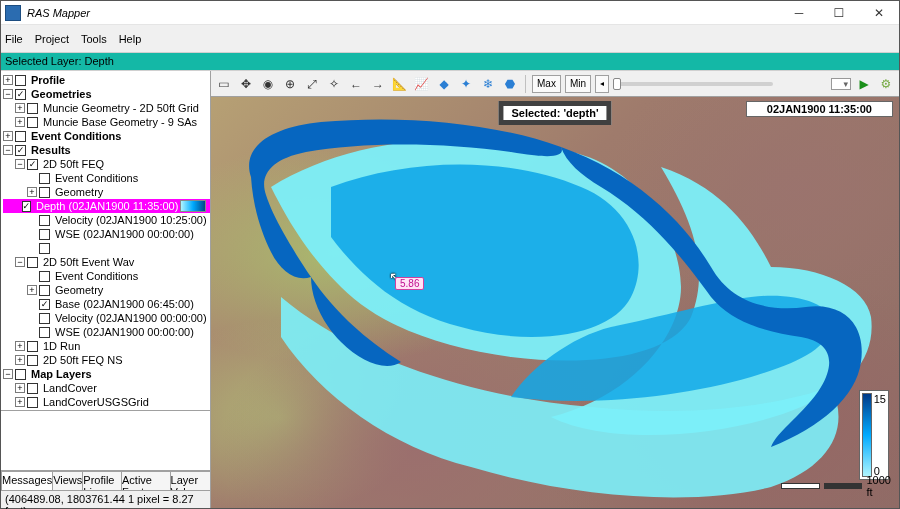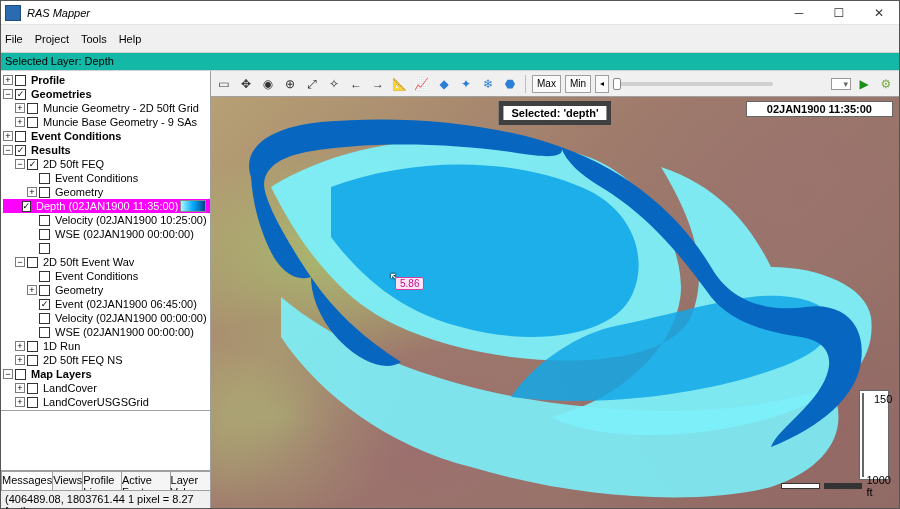--- a/index.html
+++ b/index.html
@@ -58,21 +58,21 @@
   .water { position:absolute; fill:#2fdcf5; }
   .water .deep { fill:#0666c0; }
   .water .mid { fill:#12a8e8; }
   .water .shallow { fill:#7ceff9; }
   .map-overlay-top { position:absolute; top:4px; right:6px; background:#ffffff; border:1px solid #666; padding:1px 20px; font-weight:bold; }
   .map-overlay-sel { position:absolute; top:4px; left:50%; transform:translateX(-50%); background:#fff; border:5px solid #404040; padding:1px 8px; font-weight:bold; }
   .cursor-tip { position:absolute; background:#ffe3f6; border:1px solid #d040a0; color:#c01090; padding:0 4px; font-size:10px; border-radius:2px; }
   .cursor-arrow { position:absolute; font-size:14px; color:#fff; text-shadow:0 0 2px #000, 0 0 2px #000; }
   .legend { position:absolute; right:10px; bottom:28px; width:30px; height:90px; background:#fff; border:1px solid #666; padding:2px; display:flex; }
   .legend .bar { width:14px; height:100%; background:linear-gradient(to top,#aef5ff,#00aaff,#003a88); border:1px solid #666;}
-  .legend .ticks { display:flex; flex-direction:row; justify-content:space-between; font-size:9px; padding-left:10px; }
+  .legend .ticks { display:flex; flex-direction:column; justify-content:space-between; font-size:9px; padding-left:2px; }
   .scalebar { position:absolute; left:570px; bottom:10px; display:flex; align-items:center; gap:4px; font-size:10px; }
   .scalebar .seg { height:6px; border:1px solid #333; }
   .scalebar .w { background:#fff; width:40px;}
   .scalebar .b { background:#333; width:40px;}
   .tiny-slider { width:160px; height:4px; background:#d0d0d0; position:relative; border-radius:2px; }
   .tiny-slider .thumb { position:absolute; left:0; top:-4px; width:8px; height:12px; background:#fff; border:1px solid #888; border-radius:2px;}
   .end-slider { width:20px; height:12px; border:1px solid #999; background:#fff; display:flex; align-items:center; justify-content:flex-end; font-size:9px; padding-right:2px; color:#666;}
   .dropdown { width:14px; height:18px; border:1px solid #a0a0a0; background:#fafafa; display:flex; align-items:center; justify-content:center; font-size:8px;}
 </style>
 </head>
@@ -202,21 +202,21 @@
             <span class="spacer"></span>
             <span class="toggle">+</span>
             <span class="chk"></span>
             <span class="label">Geometry</span>
           </div>
         <div class="tree-row">
             <span class="spacer"></span>
             <span class="spacer"></span>
             <span class="spacer"></span>
             <span class="chk checked"></span>
-            <span class="label">Event (02JAN1900 06:45:00)</span>
+            <span class="label">Base (02JAN1900 06:45:00)</span>
           </div>
         <div class="tree-row">
             <span class="spacer"></span>
             <span class="spacer"></span>
             <span class="spacer"></span>
             <span class="chk"></span>
             <span class="label">Velocity (02JAN1900 00:00:00)</span>
           </div>
         <div class="tree-row">
             <span class="spacer"></span>

